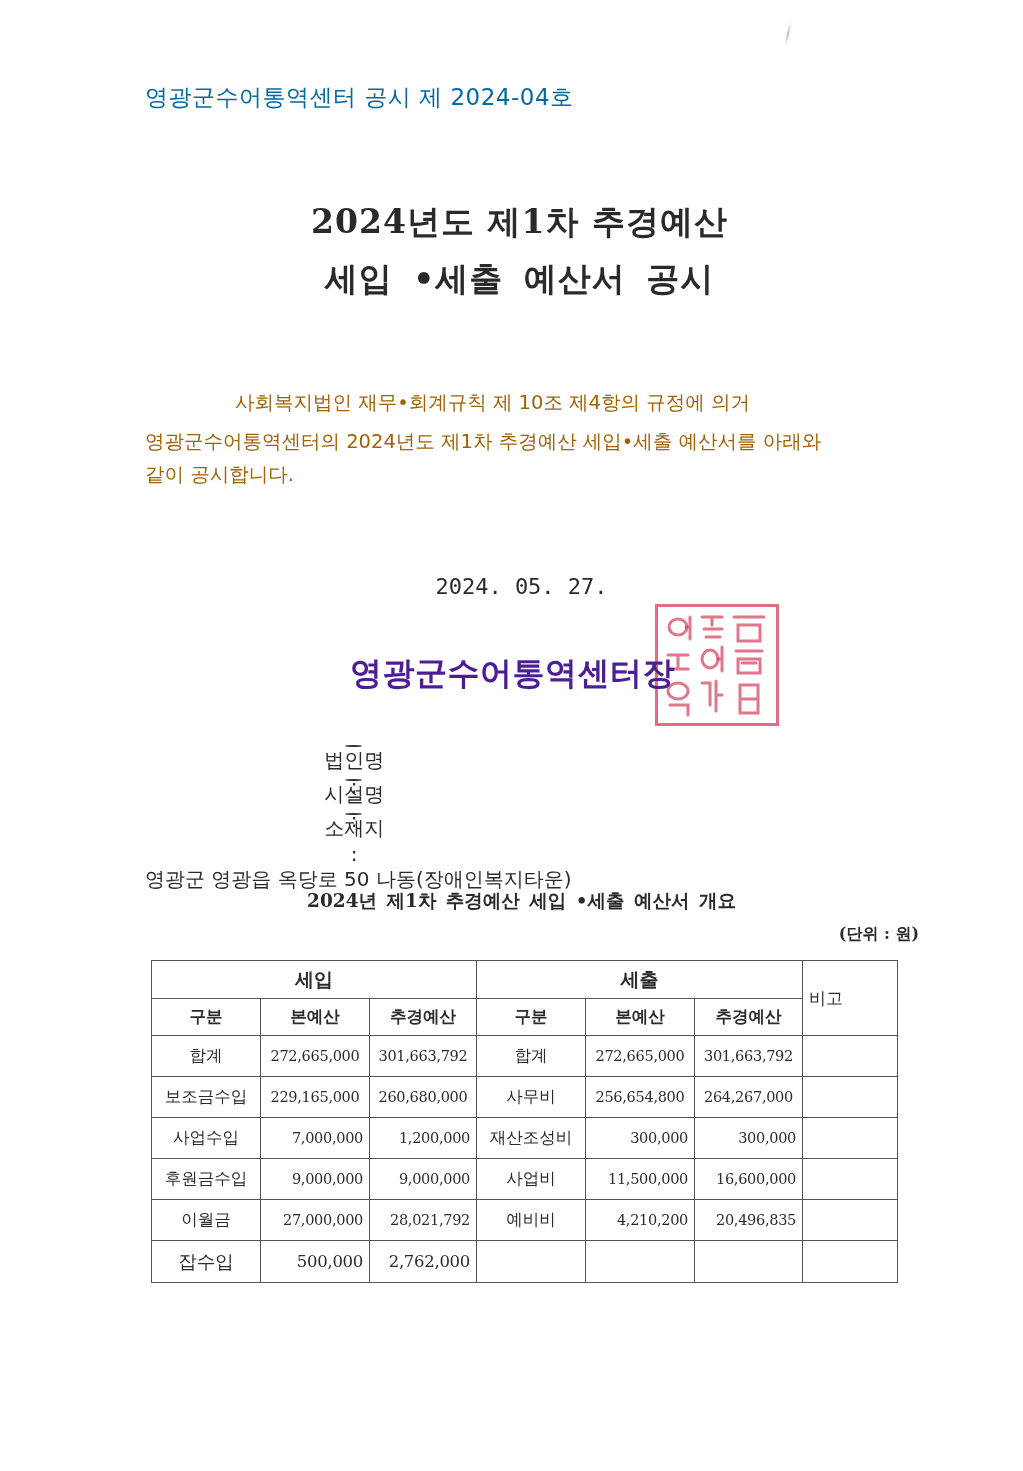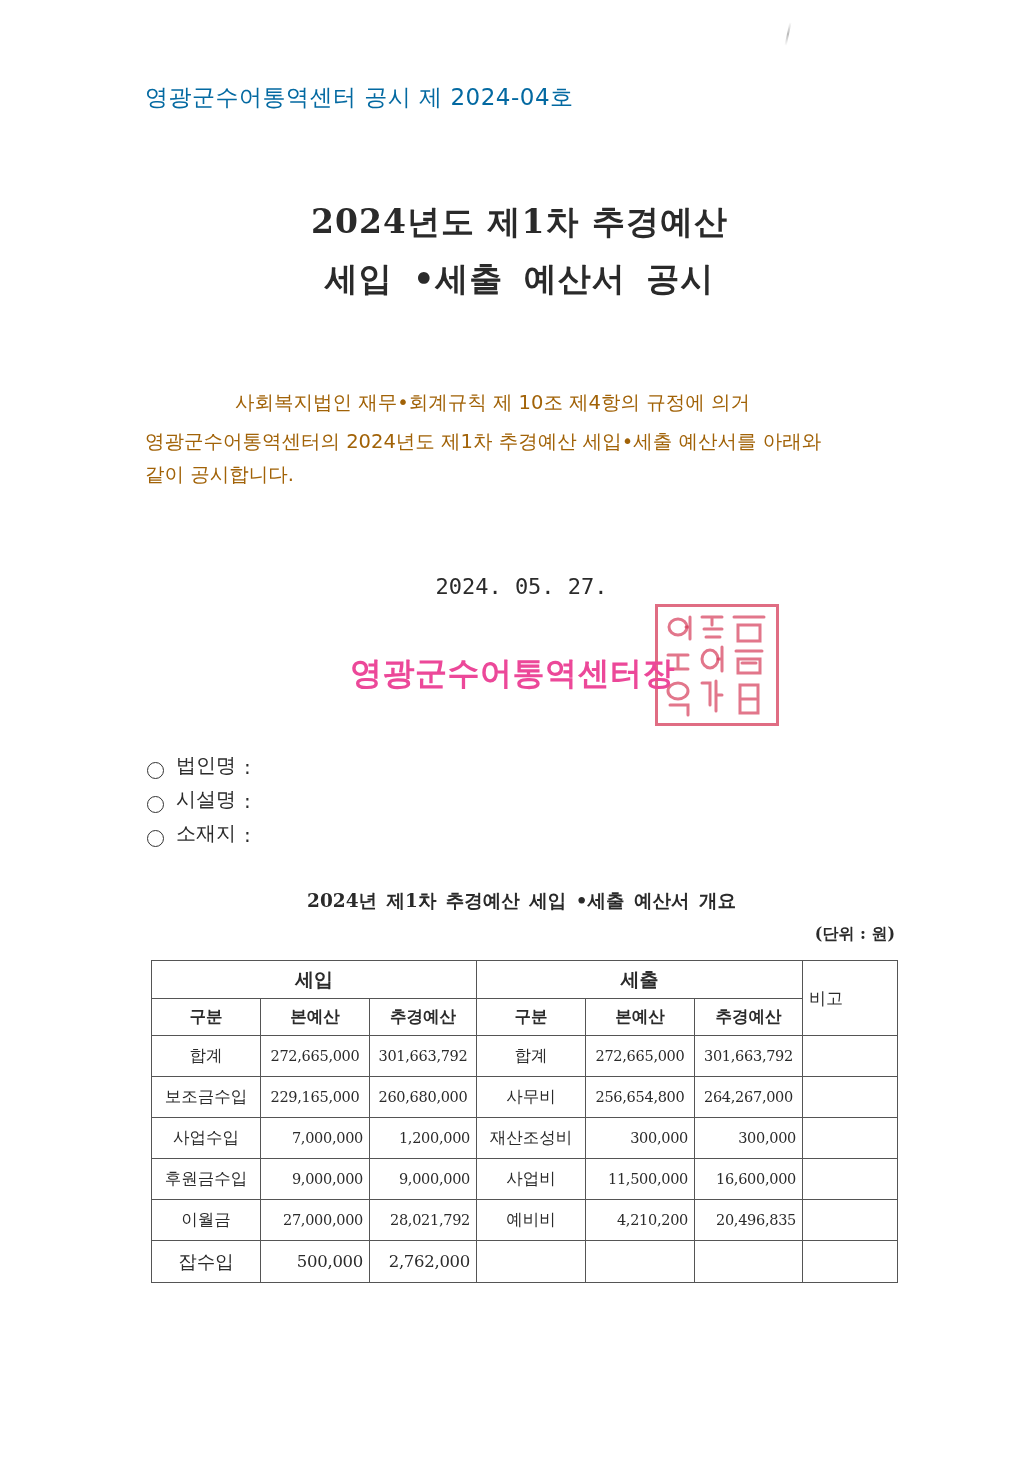--- a/index.html
+++ b/index.html
@@ -49,42 +49,43 @@
       left: 0; width: 1043px; top: 574px;
       text-align: center;
       font-family: "DejaVu Sans Mono", "Liberation Mono", monospace;
       font-size: 22px;
       color: #2b2b2b;
     }
     .signer {
       left: 350px; top: 652px;
       font-size: 32px;
       font-weight: bold;
-      color: #ec4899;
+      color: #4c1d95;
       letter-spacing: 0.5px;
       z-index: 2;
     }
     .seal {
       left: 655px; top: 604px;
       width: 124px; height: 122px;
       border: 3px solid rgba(214, 60, 90, 0.75);
       box-sizing: border-box;
       z-index: 1;
     }
     .seal svg { width: 100%; height: 100%; display: block; }
 
     .info-list {
       left: 145px; top: 745px;
       font-size: 20px;
       color: #2b2b2b;
     }
     .info-item {
       height: 34px;
       display: flex;
-      align-items: flex-end;
+      align-items: center;
+      flex-direction: column;
     }
     .info-bullet {
       display: inline-block;
       width: 15px; height: 15px;
       border: 1.6px solid #333;
       border-radius: 50%;
       margin-right: 12px;
       margin-left: 2px;
     }
     .info-label { margin-right: 8px; }
@@ -93,21 +94,21 @@
     .table-title {
       left: 0; width: 1043px; top: 888px;
       text-align: center;
       font-family: "DejaVu Serif", "Liberation Serif", serif;
       font-weight: bold;
       font-size: 18.5px;
       color: #2a2a2a;
       word-spacing: 3px;
     }
     .unit {
-      right: 128px; top: 924px;
+      right: 104px; top: 924px;
       font-family: "DejaVu Serif", "Liberation Serif", serif;
       font-weight: bold;
       font-size: 16px;
       color: #2a2a2a;
     }
 
     table.budget {
       position: absolute;
       left: 151px; top: 960px;
       width: 746px;
@@ -209,20 +210,21 @@
   </div>
   <div class="info-item">
     <span class="info-bullet"></span>
     <span class="info-label">시설명</span>
     <span class="info-colon">:</span>
   </div>
   <div class="info-item">
     <span class="info-bullet"></span>
     <span class="info-label">소재지</span>
     <span class="info-colon">:</span>
+    <span class="info-value">영광군 영광읍 옥당로 50 나동(장애인복지타운)</span>
   </div>
 </div>
 
 <div class="abs table-title">2024년 제1차 추경예산 세입 •세출 예산서 개요</div>
 <div class="abs unit">(단위 : 원)</div>
 
 <table class="budget">
   <colgroup>
     <col style="width:109px">
     <col style="width:109px">

